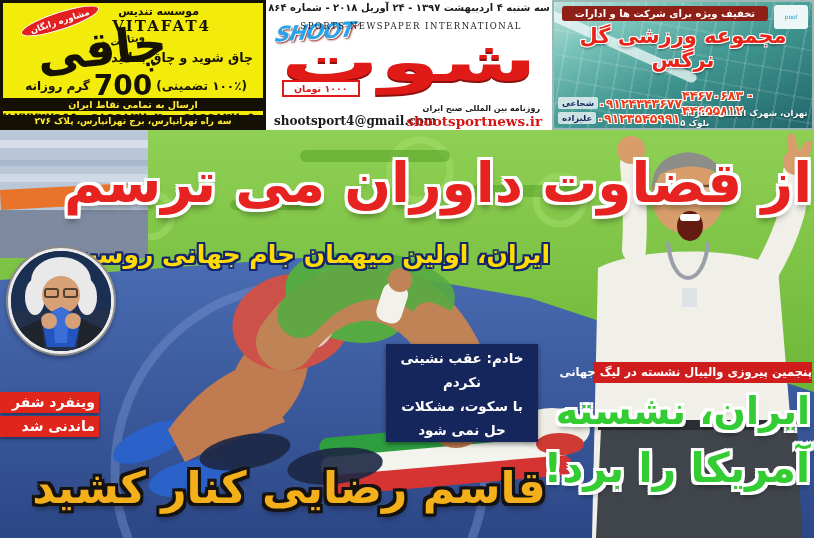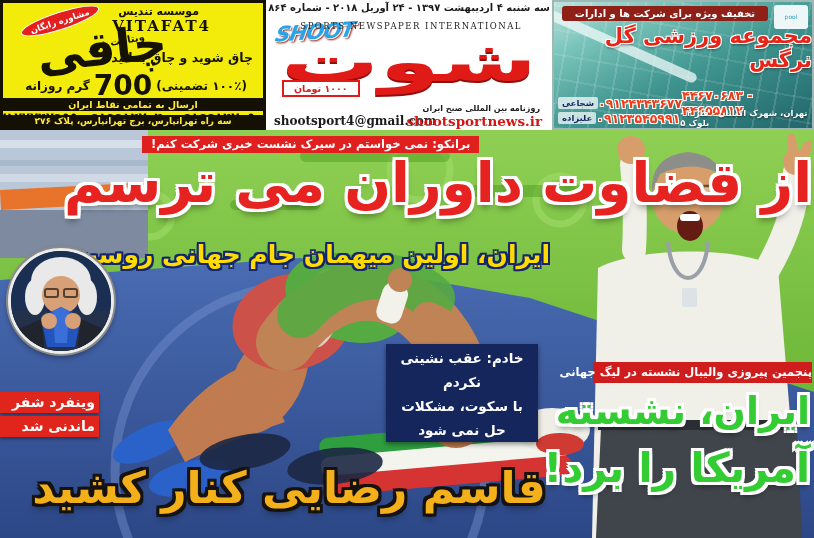--- a/index.html
+++ b/index.html
@@ -39,21 +39,21 @@
 
   
   .ad-right { position:relative; width:262px; height:130px; overflow:hidden; direction:rtl; border:2px solid #9db8b5;
     background:linear-gradient(155deg,#bfe3de 0%,#79c4ba 22%,#3f948f 55%,#21666b 100%); }
   .ad-right .tiles { position:absolute; inset:0; background:
     repeating-linear-gradient(100deg, rgba(255,255,255,.14) 0 2px, transparent 2px 18px),
     repeating-linear-gradient(10deg, rgba(255,255,255,.10) 0 2px, transparent 2px 24px); }
   .ad-right .ledge { position:absolute; left:-30px; top:36px; width:180px; height:10px; background:rgba(240,250,250,.75); transform:rotate(24deg); border-radius:5px; }
   .ad-right .logo-chip { position:absolute; top:3px; right:4px; width:34px; height:24px; background:#eef7f7; border-radius:3px; color:#2aa0c8; font-size:6px; text-align:center; line-height:24px; }
   .ad-right .topbar { position:absolute; top:4px; left:8px; right:44px; background:#8f2018; color:#fff; font-size:10px; font-weight:900; text-align:center; padding:2px 0; border-radius:3px; }
-  .ad-right .title { position:absolute; top:22px; width:100%; font-size:21px; font-weight:900; color:#e82318;
+  .ad-right .title { position:absolute; top:22px; width:100%; text-align:center; font-size:21px; font-weight:900; color:#e82318;
     text-shadow:-1px -1px 0 #fff,1px -1px 0 #fff,-1px 1px 0 #fff,1px 1px 0 #fff,0 2px 3px rgba(0,0,0,.5); }
   .ad-right .services { position:absolute; top:58px; left:20px; right:20px; background:rgba(235,245,245,.55); color:#162a78; font-size:12.5px; font-weight:900; text-align:center; padding:2px 0; border-radius:3px; }
   .ad-right .row { position:absolute; left:4px; right:4px; display:flex; align-items:center; justify-content:space-between; direction:ltr; }
   .ad-right .row.r1 { top:86px; } .ad-right .row.r2 { top:106px; }
   .ad-right .pname { background:rgba(235,245,245,.8); color:#16255e; font-size:8.5px; font-weight:900; padding:1px 4px; border-radius:2px; }
   .ad-right .pnum { color:#ef3b17; font-size:12.5px; font-weight:900;
     text-shadow:-1px -1px 0 #fff,1px -1px 0 #fff,-1px 1px 0 #fff,1px 1px 0 #fff; }
   .ad-right .paddr { color:#fff; font-size:8.5px; font-weight:900; text-shadow:0 1px 2px rgba(0,0,0,.6); }
 
   
@@ -217,21 +217,20 @@
         <ellipse cx="690" cy="96" rx="13" ry="15" fill="#641b12"></ellipse>
         <rect x="680" y="84" width="20" height="7" rx="3" fill="#fff"></rect>
         <path d="M668,112 C672,160 704,160 708,112" stroke="#9aa0a8" stroke-width="4" fill="none"></path>
         <rect x="682" y="158" width="15" height="19" rx="2" fill="#dde2e6"></rect>
       </g>
 
       <ellipse cx="245" cy="322" rx="46" ry="17" fill="#1c2742" opacity=".9" transform="rotate(-10 245 322)"></ellipse>
       <ellipse cx="335" cy="336" rx="48" ry="18" fill="#1c2742" opacity=".9" transform="rotate(-6 335 336)"></ellipse>
     </svg>
 
-    <div class="ov kicker">برانکو: نمی خواستم در سیرک نشست خبری شرکت کنم!</div>
     <div class="ov headline">از قضاوت داوران می ترسم</div>
     <div class="ov subhead">ایران، اولین میهمان جام جهانی روسیه</div>
 
     <div class="ov circle-photo">
       <svg width="100" height="100" viewBox="0 0 100 100">
         <rect width="100" height="100" fill="#1b2f52"></rect>
         <rect y="60" width="100" height="40" fill="#23324a"></rect>
         <ellipse cx="50" cy="30" rx="30" ry="24" fill="#e9e9e9"></ellipse>
         <ellipse cx="24" cy="46" rx="10" ry="18" fill="#e9e9e9"></ellipse>
         <ellipse cx="76" cy="46" rx="10" ry="18" fill="#e9e9e9"></ellipse>

